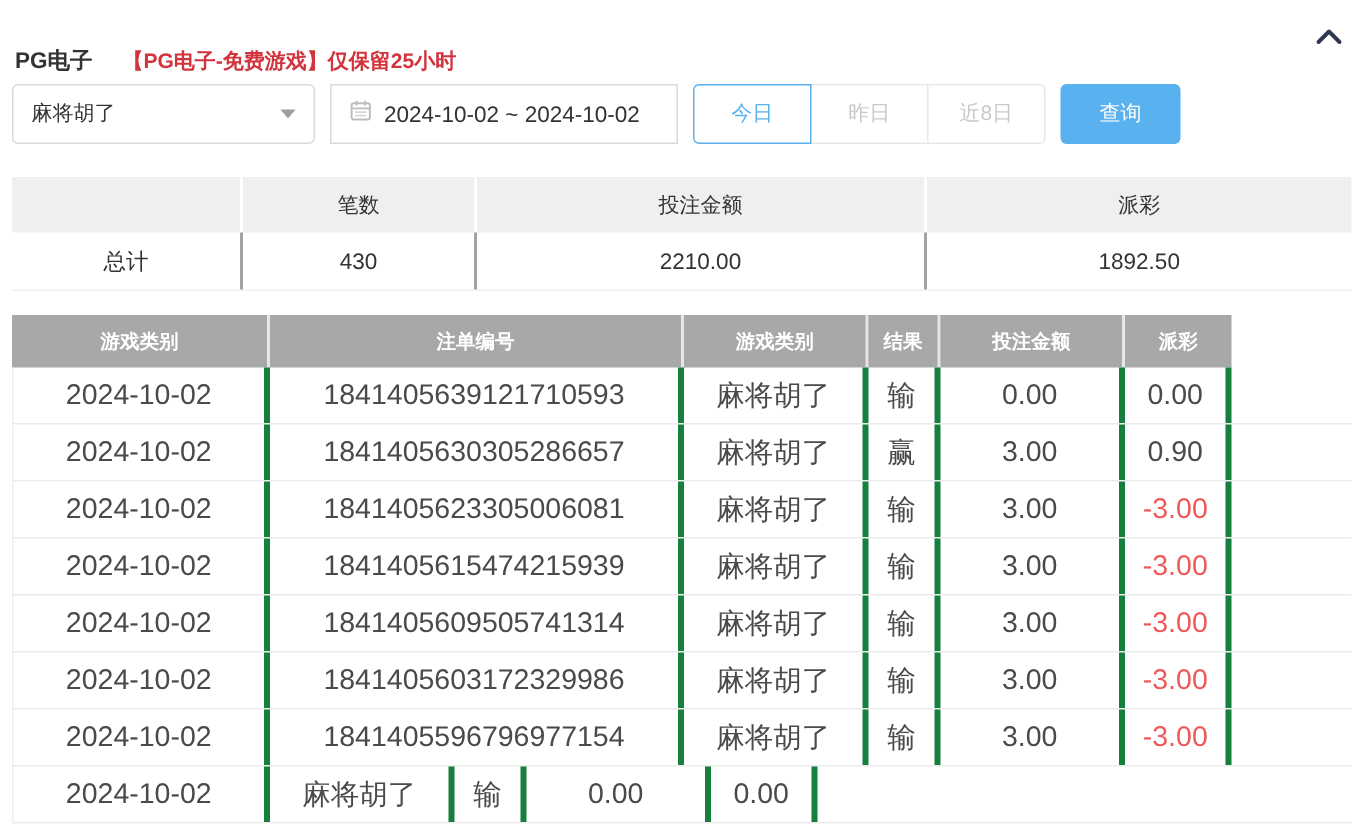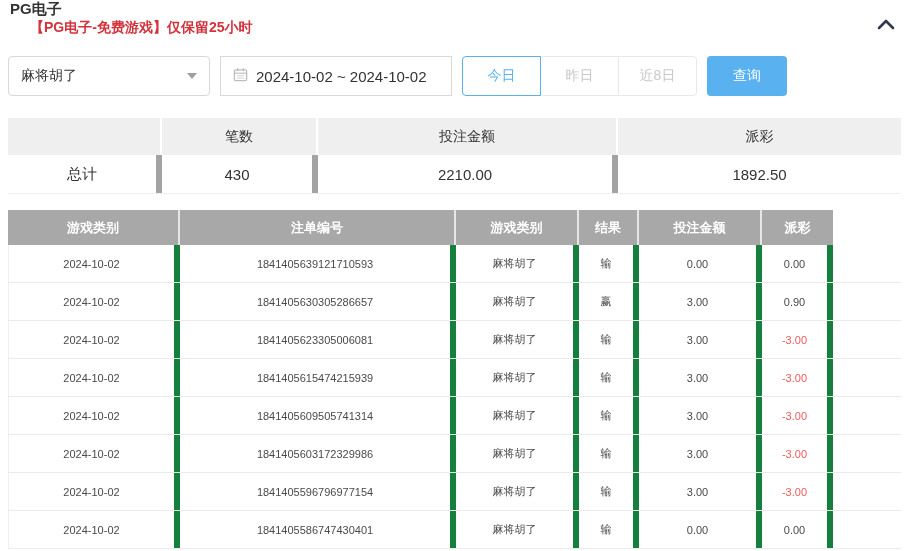--- a/index.html
+++ b/index.html
@@ -1,20 +1,20 @@
 <!DOCTYPE html>
 <html><head>
 <meta charset="utf-8">
 <style>
   * { box-sizing: border-box; margin: 0; padding: 0; }
   html,body { width: 909px; height: 551px; background: #fff; overflow: hidden; }
   body { font-family: "Liberation Sans","DejaVu Sans",sans-serif; color:#333; position:relative; }
 
   
-  .top-header { height: 50px; display:flex; align-items:flex-start; padding: 0 12px 0 10px; position:relative;flex-direction:column; }
+  .top-header { height: 50px; display:flex; align-items:flex-end; padding: 0 12px 0 10px; position:relative; }
   .panel-title { font-size: 15px; font-weight: 700; color:#333; }
   .panel-notice { font-size: 14px; font-weight: 700; color:#d2333c; margin-left: 20px; }
   .collapse-btn { position:absolute; right: 12px; top: 14px; width:22px; height:22px; display:flex; align-items:center; justify-content:center; cursor:pointer; background:none; border:none; }
 
   
   .filter-row { display:flex; align-items:center; height:40px; margin: 6px 8px 0 8px; }
   .select-box { width: 202px; height: 40px; border:1px solid #d9d9d9; border-radius:4px; display:flex; align-items:center; justify-content:space-between; padding: 0 12px; cursor:pointer; background:#fff; }
   .select-box .sel-text { font-size: 14px; color:#333; }
   .caret-down { width:0; height:0; border-left:5px solid transparent; border-right:5px solid transparent; border-top:6px solid #9aa0a6; }
   .date-box { width: 232px; height: 40px; border:1px solid #d9d9d9; border-radius:0; display:flex; align-items:center; padding: 0 12px; margin-left: 10px; cursor:pointer; background:#fff; }
@@ -26,35 +26,35 @@
   .quick-btn:last-child { border-radius:0 4px 4px 0; }
   .quick-btn.active { border:1px solid #5ab1f0; color:#5ab1f0; position:relative; z-index:2; background:#fff; }
   .search-btn { width: 80px; height: 40px; margin-left: 10px; background:#5ab1f0; border:none; border-radius:4px; color:#fff; font-size:14px; cursor:pointer; font-family:inherit; }
 
   
   .summary-table { width: 893px; margin: 22px 8px 0 8px; }
   .summary-head { display:flex; height: 37px; }
   .summary-head .th { background:#efefef; display:flex; align-items:center; justify-content:center; font-size:14px; color:#333; border-right:2px solid #fff; }
   .summary-head .th:last-child { border-right:none; }
   .summary-body { display:flex; height: 39px; border-bottom:1px solid #f0f0f0; }
-  .summary-body .td { display:flex; align-items:center; justify-content:center; font-size:15px; color:#333; border-right:6px solid #a3a3a3; }
+  .summary-body .td { display:flex; align-items:center; justify-content:center; font-size:15px; color:#333; border-right:2px solid #a3a3a3; }
   .summary-body .td:last-child { border-right:none; }
   .sc0 { width:154px; } .sc1 { width:156px; } .sc2 { width:300px; } .sc3 { width:283px; }
 
   
   .bet-table { width: 893px; margin: 16px 8px 0 8px; }
   .bet-head { display:flex; height: 35px; }
   .bet-head .th { background:#a8a8a8; color:#fff; font-size:13px; font-weight:700; display:flex; align-items:center; justify-content:center; border-right:2px solid #e6e6e6; }
   .bet-head .th:last-child { border-right:none; }
   .bet-body .tr { display:flex; height: 38px; border-bottom:1px solid #ebebeb; }
-  .bet-body .td { display:flex; align-items:center; justify-content:center; font-size:11px; color:#4a4a4a; border-right:6px solid #15803d; }
+  .bet-body .td { display:flex; align-items:center; justify-content:center; font-size:19px; color:#4a4a4a; border-right:4px solid #15803d; }
   .bet-body .td:first-child { border-left:1px solid #efefef; }
   .bet-body .td.neg { color:#ee5a5a; }
   .c-date { width:172px; } .c-id { width:276px; } .c-game { width:123px; }
-  .c-result { width:60px; } .c-bet { width:123px; } .c-payout { width:71px; }
+  .c-result { width:48px; } .c-bet { width:123px; } .c-payout { width:71px; }
 </style>
 </head>
 <body>
 
 <div class="top-header">
   <span class="panel-title">PG电子</span>
   <span class="panel-notice">【PG电子-免费游戏】仅保留25小时</span>
   <button class="collapse-btn">
     <span>
       <svg width="18" height="11" viewBox="0 0 18 11">
@@ -173,20 +173,19 @@
     <div class="td c-date">2024-10-02</div>
     <div class="td c-id">1841405596796977154</div>
     <div class="td c-game">麻将胡了</div>
     <div class="td c-result">输</div>
     <div class="td c-bet">3.00</div>
     <div class="td c-payout neg">-3.00</div>
   </div>
 
   <div class="tr">
     <div class="td c-date">2024-10-02</div>
-    <div class="td c-id">1841405586747430401</div>
     <div class="td c-game">麻将胡了</div>
     <div class="td c-result">输</div>
     <div class="td c-bet">0.00</div>
     <div class="td c-payout">0.00</div>
   </div>
 </div>
 </div>
 
 </body></html>

